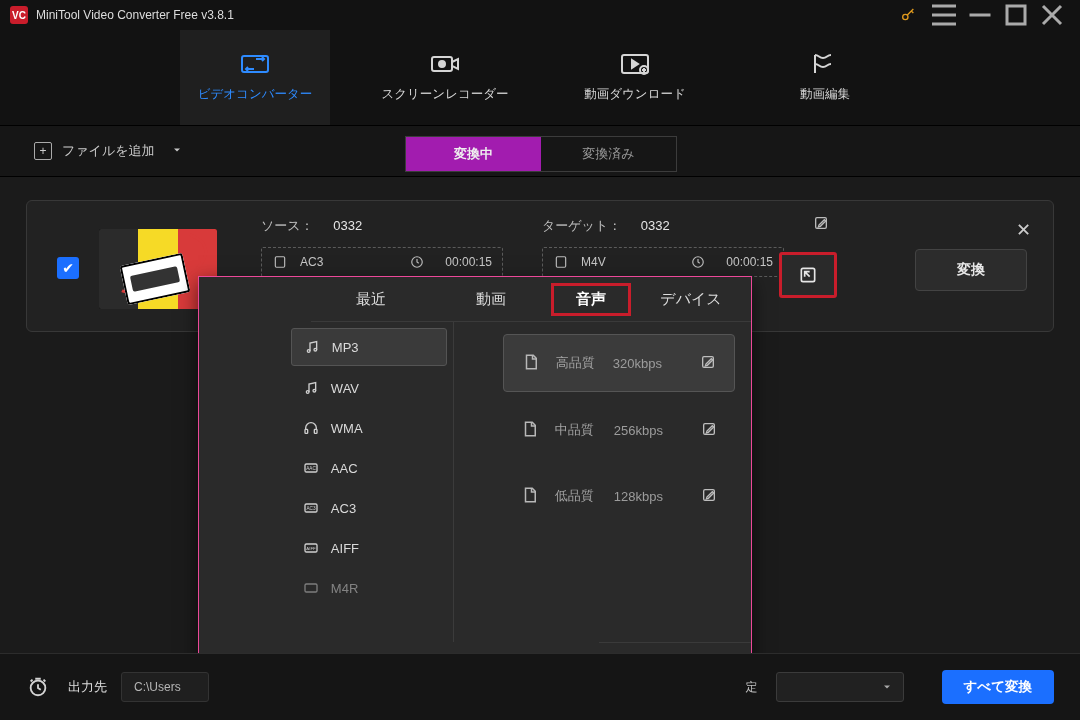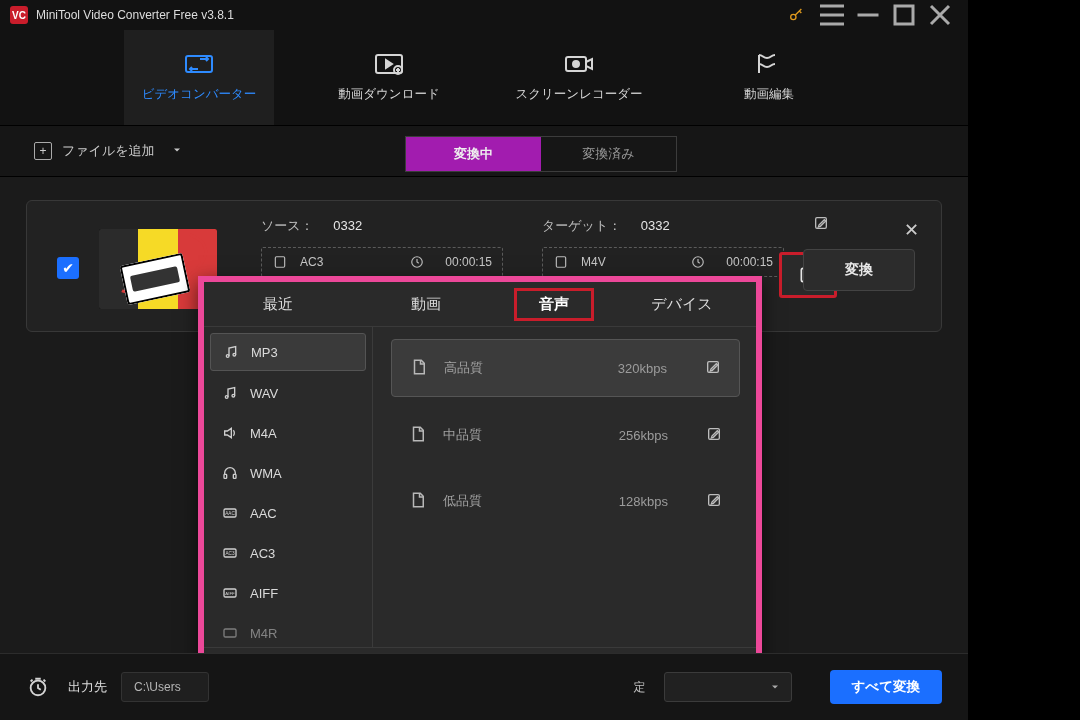--- a/index.html
+++ b/index.html
@@ -7,21 +7,21 @@
     width: 1080px; height: 720px;
     background: #000;
     font-family: "Segoe UI", "Hiragino Sans", "Meiryo", Arial, sans-serif;
     color: #e6e6e6;
     overflow: hidden;
     font-size: 13px;
     user-select: none;
   }
   .app {
     position: relative;
-    width: 968px; height: 720px;
+    width: 1080px; height: 720px;
     background: #1b1b1b;
     border-radius: 12px;
   }
   
   .titlebar {
     height: 30px;
     background: #121212;
     display: flex;
     align-items: center;
     padding: 0 10px;
@@ -217,41 +217,41 @@
     border-radius: 4px; font-size: 13.5px; font-weight: 600;
     display:flex; align-items:center;
   }
 
   
   .popup {
     position: absolute;
     left: 198px; top: 276px;
     width: 552px; height: 412px;
     background: #2a2a2a;
-    border: 6px solid #ec4899;
+    border: 1px solid #ec4899;
     box-shadow: 0 6px 18px rgba(0,0,0,.6);
-    display: flex; flex-direction: column;
+    display: flex; flex-direction: column; align-items: flex-end;
   }
   .popup-tabs {
     height: 44px; display: flex;
     align-items: center; justify-content: space-around;
     border-bottom: 1px solid #3a3a3a;
   }
   .ptab {
     width: 120px; text-align: center;
     font-size: 15px; color: #dcdcdc;
     padding: 5px 0;
   }
   .ptab.sel {
     border: 3px solid #c91d2b;
     color: #fff; font-weight: 600;
     width: 74px; padding: 4px 0;
   }
   .popup-body {
-    flex: 1; display: flex; min-height: 0;
+    flex: 1; display: flex; min-height: 0; gap: 31px;
   }
   .fmt-col {
     width: 156px;
     border-right: 1px solid #3b3b3b;
     overflow-y: auto;
     padding: 6px;
   }
   .fmt-item {
     height: 36px; display:flex; align-items:center; gap: 12px;
     padding: 0 12px; border-radius: 3px; margin-bottom: 4px;
@@ -327,41 +327,41 @@
 
   <div class="nav">
     <div class="nav-item active">
       <span class="nav-ic">
         <svg viewBox="0 0 32 24" fill="none" stroke="currentColor" stroke-width="2">
             <rect x="3" y="4" width="26" height="16" rx="2"></rect>
             <path d="M9 15l-2 2 2 2M23 9l2-2-2-2M7 17h8M25 7h-8"></path>
           </svg>
       </span>
       <span class="nav-label">ビデオコンバーター</span>
+    </div>
+    <div class="nav-item">
+      <span class="nav-ic">
+        <svg viewBox="0 0 32 24" fill="none" stroke="currentColor" stroke-width="2">
+            <rect x="3" y="5" width="20" height="14" rx="2"></rect>
+            <path d="M23 10l6-3v10l-6-3z"></path>
+            <circle cx="13" cy="12" r="3" fill="currentColor"></circle>
+          </svg>
+      </span>
+      <span class="nav-label">スクリーンレコーダー</span>
     </div>
     <div class="nav-item">
       <span class="nav-ic">
         <svg viewBox="0 0 32 24" fill="none" stroke="currentColor" stroke-width="2">
             <rect x="3" y="3" width="26" height="18" rx="2"></rect>
             <path d="M13 8l6 4-6 4z" fill="currentColor"></path>
             <circle cx="25" cy="18" r="4"></circle>
             <path d="M25 16v4M23 18h4"></path>
           </svg>
       </span>
       <span class="nav-label">動画ダウンロード</span>
-    </div>
-    <div class="nav-item">
-      <span class="nav-ic">
-        <svg viewBox="0 0 32 24" fill="none" stroke="currentColor" stroke-width="2">
-            <rect x="3" y="5" width="20" height="14" rx="2"></rect>
-            <path d="M23 10l6-3v10l-6-3z"></path>
-            <circle cx="13" cy="12" r="3" fill="currentColor"></circle>
-          </svg>
-      </span>
-      <span class="nav-label">スクリーンレコーダー</span>
     </div>
     <div class="nav-item">
       <span class="nav-ic">
         <svg viewBox="0 0 32 24" fill="none" stroke="currentColor" stroke-width="2">
             <path d="M6 3v18M6 3c4 0 4 3 8 3s4-3 8-3M6 12c4 0 4 3 8 3s4-3 8-3"></path>
           </svg>
       </span>
       <span class="nav-label">動画編集</span>
     </div>
   </div>
@@ -488,29 +488,20 @@
                 <path d="M9 18V6l10-2v12"></path>
                 <circle cx="7" cy="18" r="2"></circle>
                 <circle cx="17" cy="16" r="2"></circle>
               </svg>
             </span>
           <span>WAV</span>
         </div>
         <div class="fmt-item">
           <span class="fmt-ic">
               <svg viewBox="0 0 24 24" fill="none" stroke="currentColor" stroke-width="2">
-                <path d="M4 9v6h4l6 4V5L8 9H4z"></path>
-                <path d="M17 8c2 2 2 6 0 8"></path>
-              </svg>
-            </span>
-          <span>M4A</span>
-        </div>
-        <div class="fmt-item">
-          <span class="fmt-ic">
-              <svg viewBox="0 0 24 24" fill="none" stroke="currentColor" stroke-width="2">
                 <path d="M4 14v-2a8 8 0 0116 0v2"></path>
                 <rect x="3" y="14" width="4" height="6" rx="1"></rect>
                 <rect x="17" y="14" width="4" height="6" rx="1"></rect>
               </svg>
             </span>
           <span>WMA</span>
         </div>
         <div class="fmt-item">
           <span class="fmt-ic">
               <svg viewBox="0 0 24 24" fill="none" stroke="currentColor" stroke-width="2">

